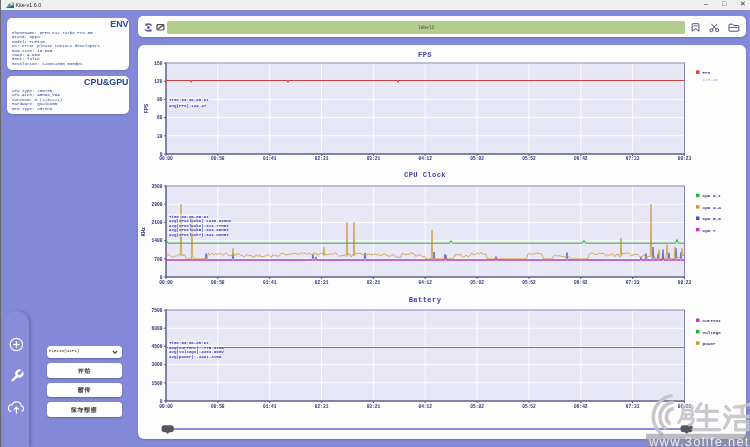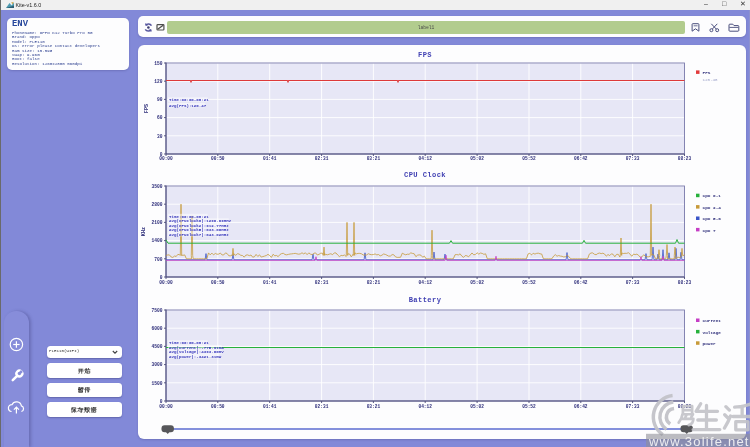--- a/index.html
+++ b/index.html
@@ -2,21 +2,21 @@
 <html><head>
 <meta charset="utf-8">
 <style>
   html,body{margin:0;padding:0;}
   body{width:750px;height:447px;overflow:hidden;font-family:"Liberation Sans",sans-serif;}
   #win{position:relative;width:750px;height:447px;background:#8289d8;border-left:1px solid #6a6a6a;border-right:1px solid #8d92cf;box-sizing:border-box;}
   #titlebar{position:absolute;left:0;top:0;width:750px;height:10px;background:#f0f0f0;}
   #titletext{position:absolute;left:14.5px;top:2px;font-size:5.4px;color:#222;}
   .winbtn{position:absolute;top:0px;font-size:7px;color:#333;}
   .card{position:absolute;background:#fdfdfe;border-radius:5px;box-shadow:0 1px 2px rgba(50,50,110,0.25);}
-  .cardhead{font-family:Liberation Mono, monospace;font-weight:bold;color:#27479c;font-size:8.9px;line-height:7.6px;margin:3px 0 0 5px;}
+  .cardhead{font-family:Liberation Sans, sans-serif;font-weight:bold;color:#27479c;font-size:8.9px;line-height:7.6px;margin:3px 0 0 5px;text-align:right;}
   .cardbody{font-family:"Liberation Mono",monospace;color:#2c3f8f;font-size:4.2px;line-height:4.45px;margin:2.6px 0 0 5px;white-space:pre;}
   #pill{position:absolute;left:3px;top:311px;width:25px;height:136px;background:#878dda;border-radius:12px 12px 0 0;box-shadow:2px 0 3px rgba(60,60,120,0.35);}
   .ctrl{position:absolute;left:45.5px;width:75px;background:#ffffff;border-radius:3.5px;box-shadow:0 1px 1.5px rgba(50,50,110,0.4);}
 </style>
 </head>
 <body>
 <div id="win">
   <div id="titlebar">
     <svg width="10" height="9" style="position:absolute;left:4px;top:1px;">
       <path d="M1 7 L4.5 2 L6.5 4.5 L9 1.5 L9 7 Z" fill="#4d9ab0"></path>
@@ -34,20 +34,28 @@
     <div class="cardbody">PhoneName: OPPO K12 Turbo Pro 5G
 Brand: oppo
 Model: PLE110
 OS: error please contact developers
 Ram size: 15.59G
 Swap: 9.96G
 Root: false
 Resolution: 1260x2800 560dpi</div>
   </div>
 
+  <div class="card" style="left:6px;top:75.5px;width:121.5px;height:38px;">
+    <div class="cardhead">CPU&amp;GPU</div>
+    <div class="cardbody">CPU Type: SM8735
+CPU Arch: ARM64_V8A
+CoreNum: 8 (2+3+2+1)
+Hardware: Qualcomm
+GPU Type: adreno</div>
+  </div>
 
   <div id="pill"></div>
 
   <div class="ctrl" style="top:345.7px;height:12.2px;">
     <span style="position:absolute;left:2.5px;top:3.8px;color:#333;font-size:4.2px;font-family:'Liberation Mono',monospace;">PLE110(WIFI)</span>
     <svg width="6" height="5" style="position:absolute;right:4px;top:4px;">
         <path d="M0.8 1 L3 3.2 L5.2 1" stroke="#444" stroke-width="1.1" fill="none"></path>
       </svg>
   </div>
   <div class="ctrl" style="top:363.4px;height:14.4px;">

